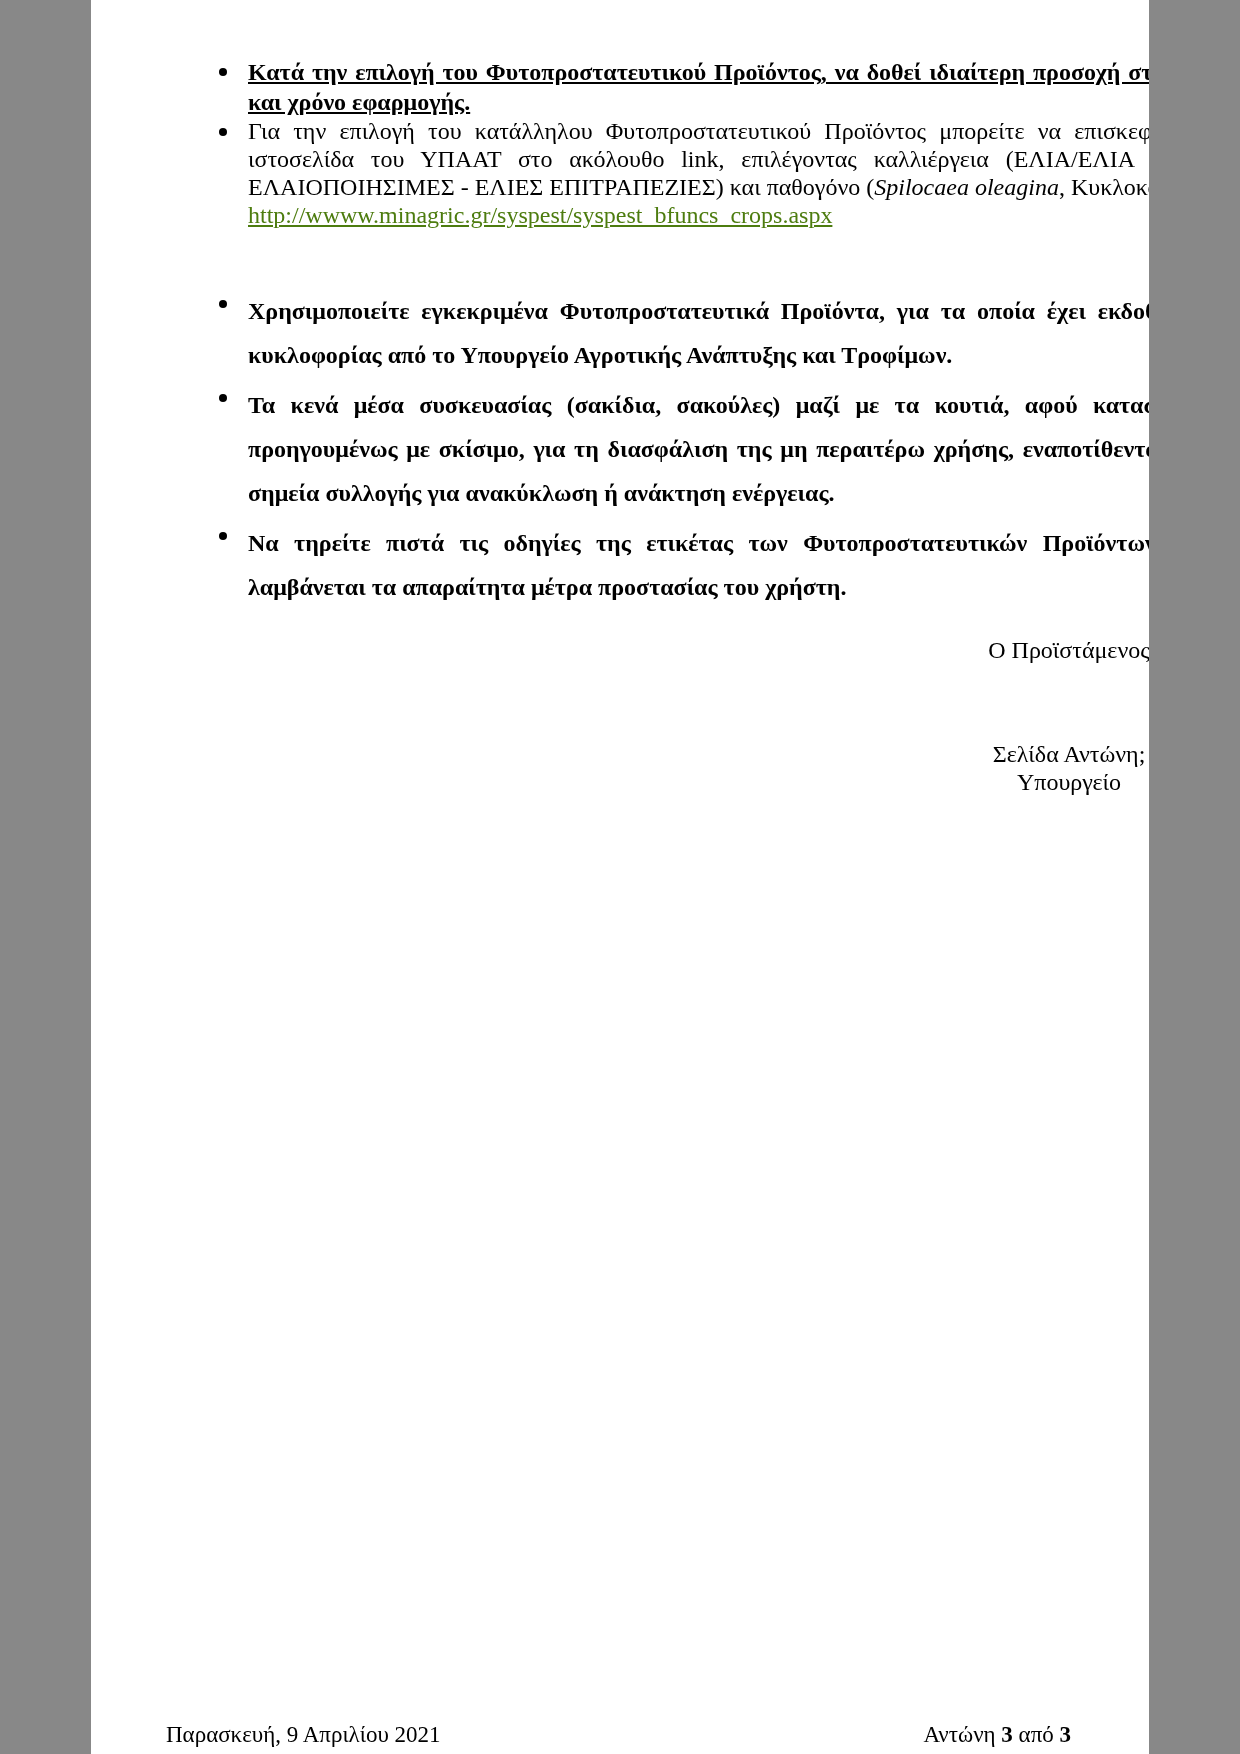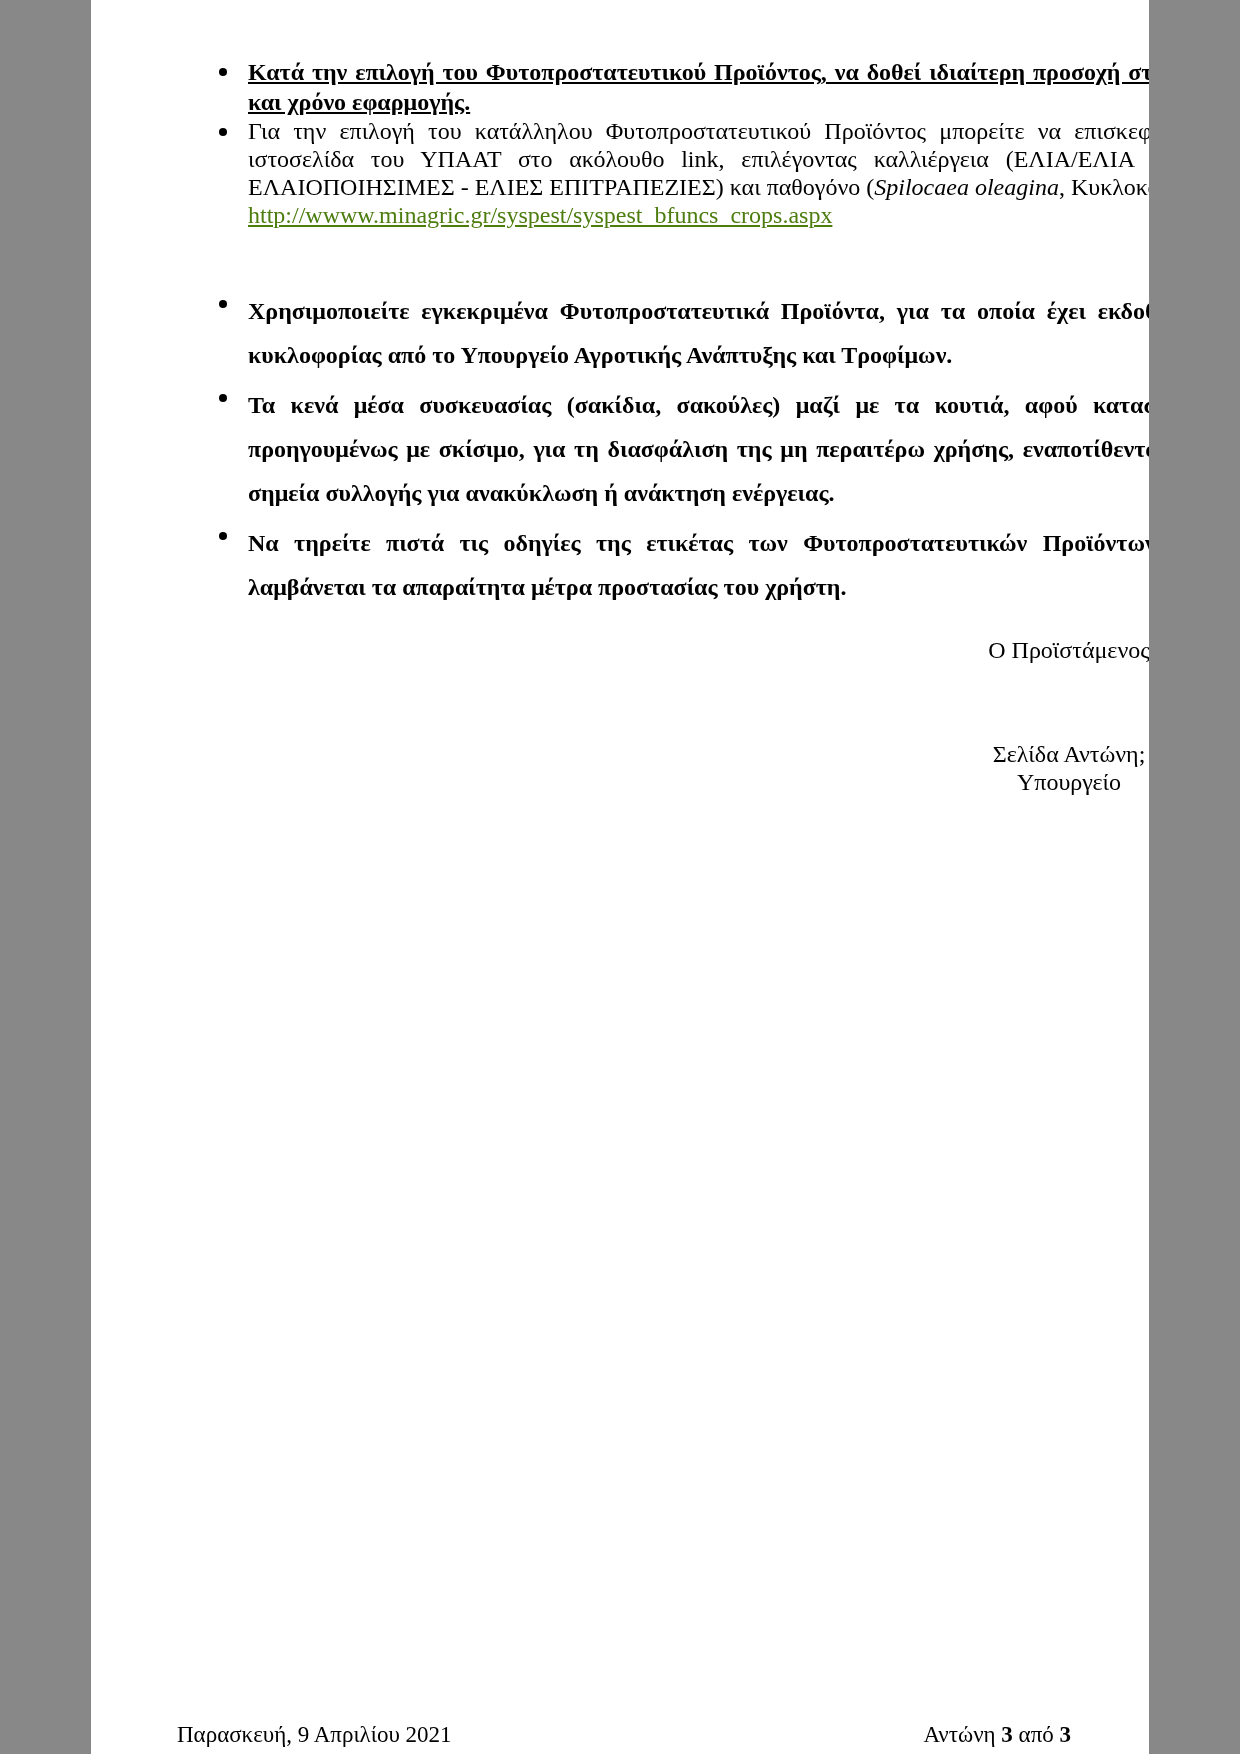--- a/index.html
+++ b/index.html
@@ -43,21 +43,21 @@
   }
   .sig-top{
     position:absolute;top:636px;left:728px;width:500px;
     text-align:center;font-size:24px;line-height:28px;
   }
   .sig-bottom{
     position:absolute;top:740px;left:728px;width:500px;
     text-align:center;font-size:24px;line-height:28px;
   }
   .footer{
-    position:absolute;top:1722px;left:86px;right:78px;
+    position:absolute;top:1722px;left:75px;right:78px;
     display:flex;justify-content:space-between;
     font-size:23px;line-height:26px;
   }
   .pgnum{font-weight:bold;}
 </style>
 </head>
 <body>
 
 <div class="page">
 

